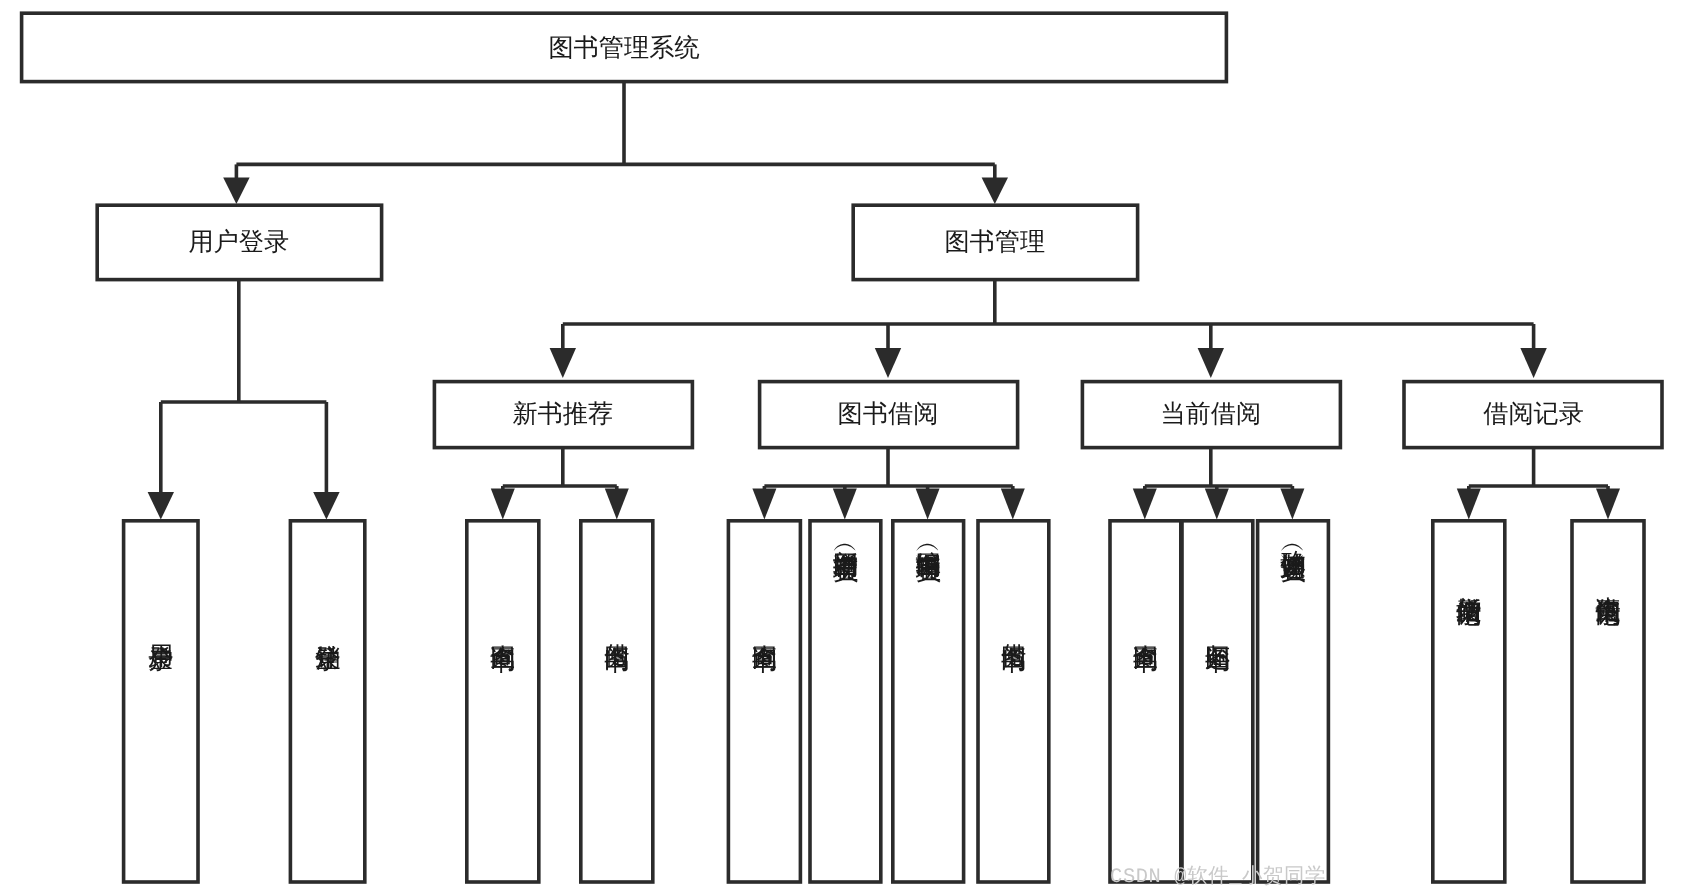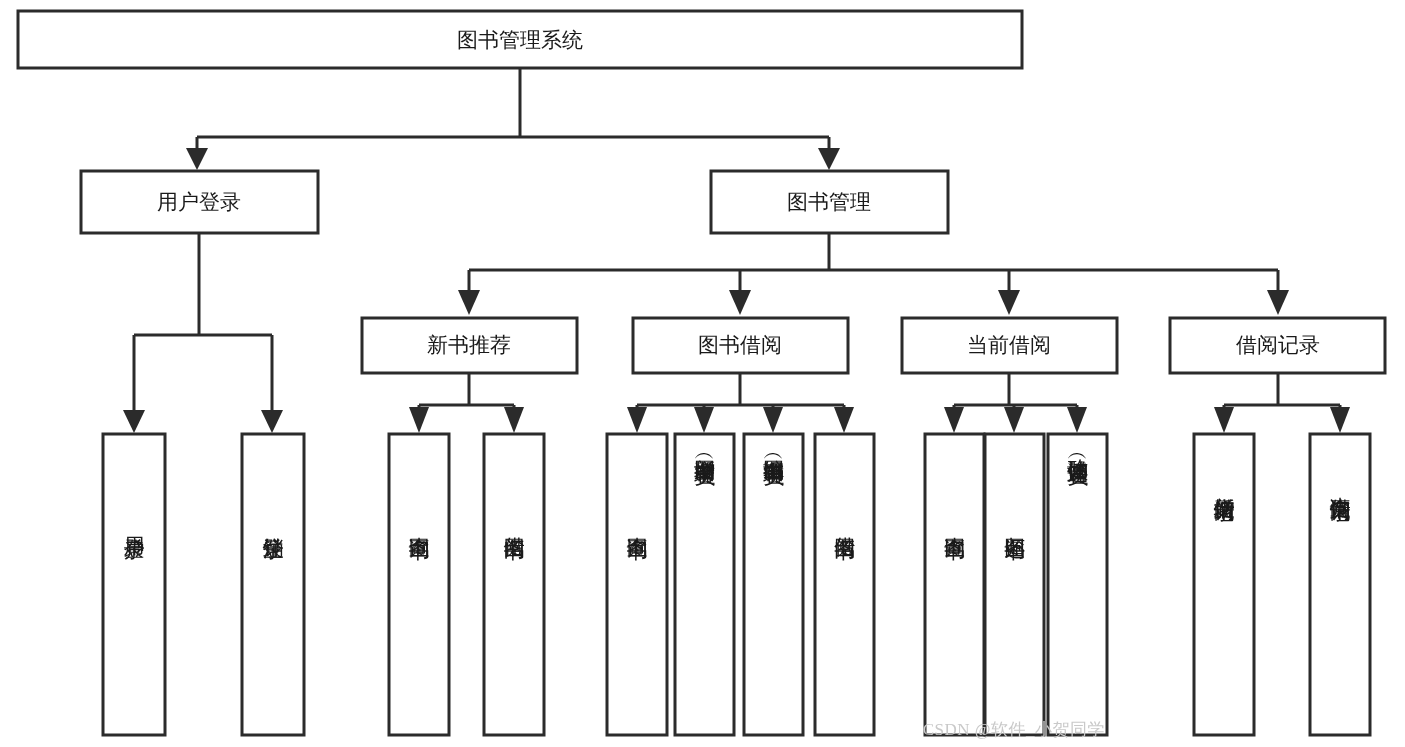--- a/index.html
+++ b/index.html
@@ -65,21 +65,21 @@
     line-height: 1.06;
     color: #1a1a1a;
     letter-spacing: 1px;
     white-space: nowrap;
     text-align: left;
   }
   .watermark {
     position: absolute;
     right: 8px;
     bottom: 6px;
-    font-family: Liberation Serif, serif;
+    font-family: Liberation Mono, monospace;
     font-size: 17px;
     color: #c9c9c9;
     letter-spacing: 0.5px;
     user-select: none;
     pointer-events: none;
   }
 </style>
 </head>
 <body>
 

